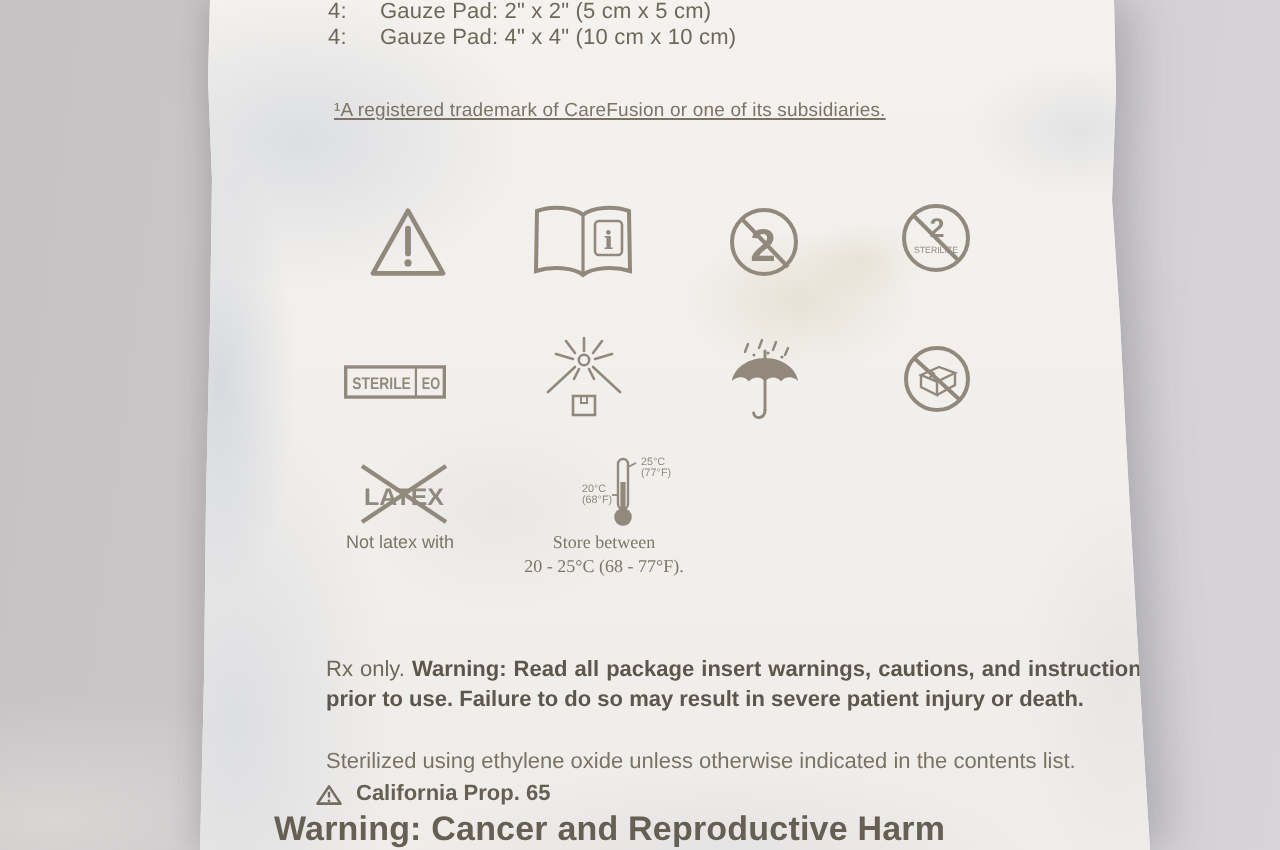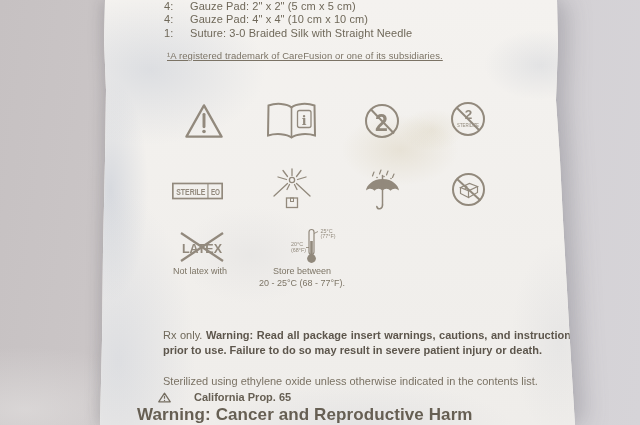--- a/index.html
+++ b/index.html
@@ -41,46 +41,43 @@
   .ic-noreuse{left:364px;top:103px;width:36px;height:36px;}
   .ic-norester{left:450px;top:101px;width:36px;height:36px;}
   .ic-sterile{left:172px;top:181px;width:51px;height:20px;}
   .ic-sun{left:269px;top:167px;width:46px;height:46px;}
   .ic-dry{left:363px;top:167px;width:39px;height:46px;}
   .ic-damaged{left:451px;top:172px;width:35px;height:35px;}
   .ic-latex{left:177px;top:231px;width:50px;height:32px;}
   .ic-temp{left:282px;top:226px;width:64px;height:40px;}
   .caption{font-size:9px;line-height:11.8px;text-align:center;color:#7d7566;}
   .cap-latex{left:144px;top:266px;width:112px;}
-  .cap-storage{left:246px;top:266px;width:112px;}
+  .cap-storage{left:246px;top:266px;width:112px;font-family:Liberation Serif, serif;}
   .rx{left:163px;top:328px;width:414px;margin:0;font-size:11px;line-height:15.3px;
       text-align:justify;color:#6f6859;}
   .rx b{color:#5d564c;}
   .ster-note{left:163px;top:375px;font-size:11px;color:#7a7264;}
-  .p65-title{left:158px;top:391px;display:flex;align-items:center;gap:23px;
+  .p65-title{left:158px;top:391px;display:flex;align-items:center;gap:7px;
       font-size:11px;font-weight:700;color:#665f53;}
   .p65-title svg{width:13px;height:11px;display:block;color:#746d60;}
   .p65-warn{left:137px;top:405px;font-size:17px;font-weight:700;color:#665f53;letter-spacing:.1px;}
 </style>
 </head>
 <body>
 
 <div class="scene">
   <div class="package-wrap">
     <div class="package">
 
       <div class="print contents-list">
         <div>
           <span class="qty">4:</span><span class="desc">Gauze Pad: 2" x 2" (5 cm x 5 cm)</span>
         </div>
         <div>
           <span class="qty">4:</span><span class="desc">Gauze Pad: 4" x 4" (10 cm x 10 cm)</span>
-        </div>
-        <div>
-          <span class="qty">1:</span><span class="desc">Suture: 3-0 Braided Silk with Straight Needle</span>
         </div>
       </div>
 
       <div class="print trademark">¹A registered trademark of CareFusion or one of its subsidiaries.</div>
 
       <div class="ic ic-caution">
         <svg viewBox="0 0 42 40" fill="none" stroke="currentColor">
           <path d="M21 3.5 L39.5 36.5 L2.5 36.5 Z" stroke-width="2.4" stroke-linejoin="round"></path>
           <line x1="21" y1="13" x2="21" y2="26" stroke-width="3.1" stroke-linecap="round"></line>
           <circle cx="21" cy="31" r="1.9" fill="currentColor" stroke="none"></circle>

